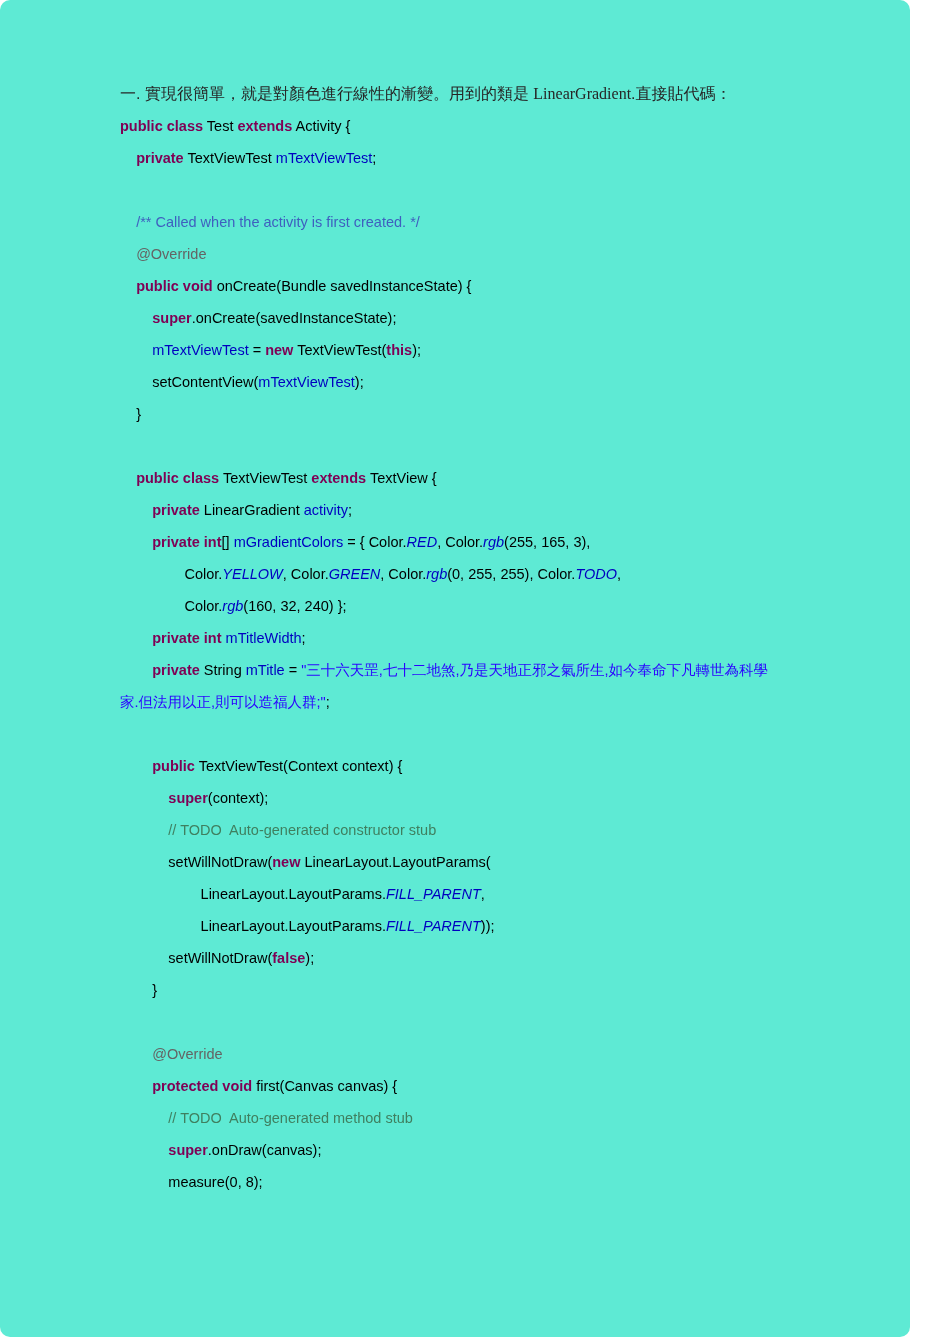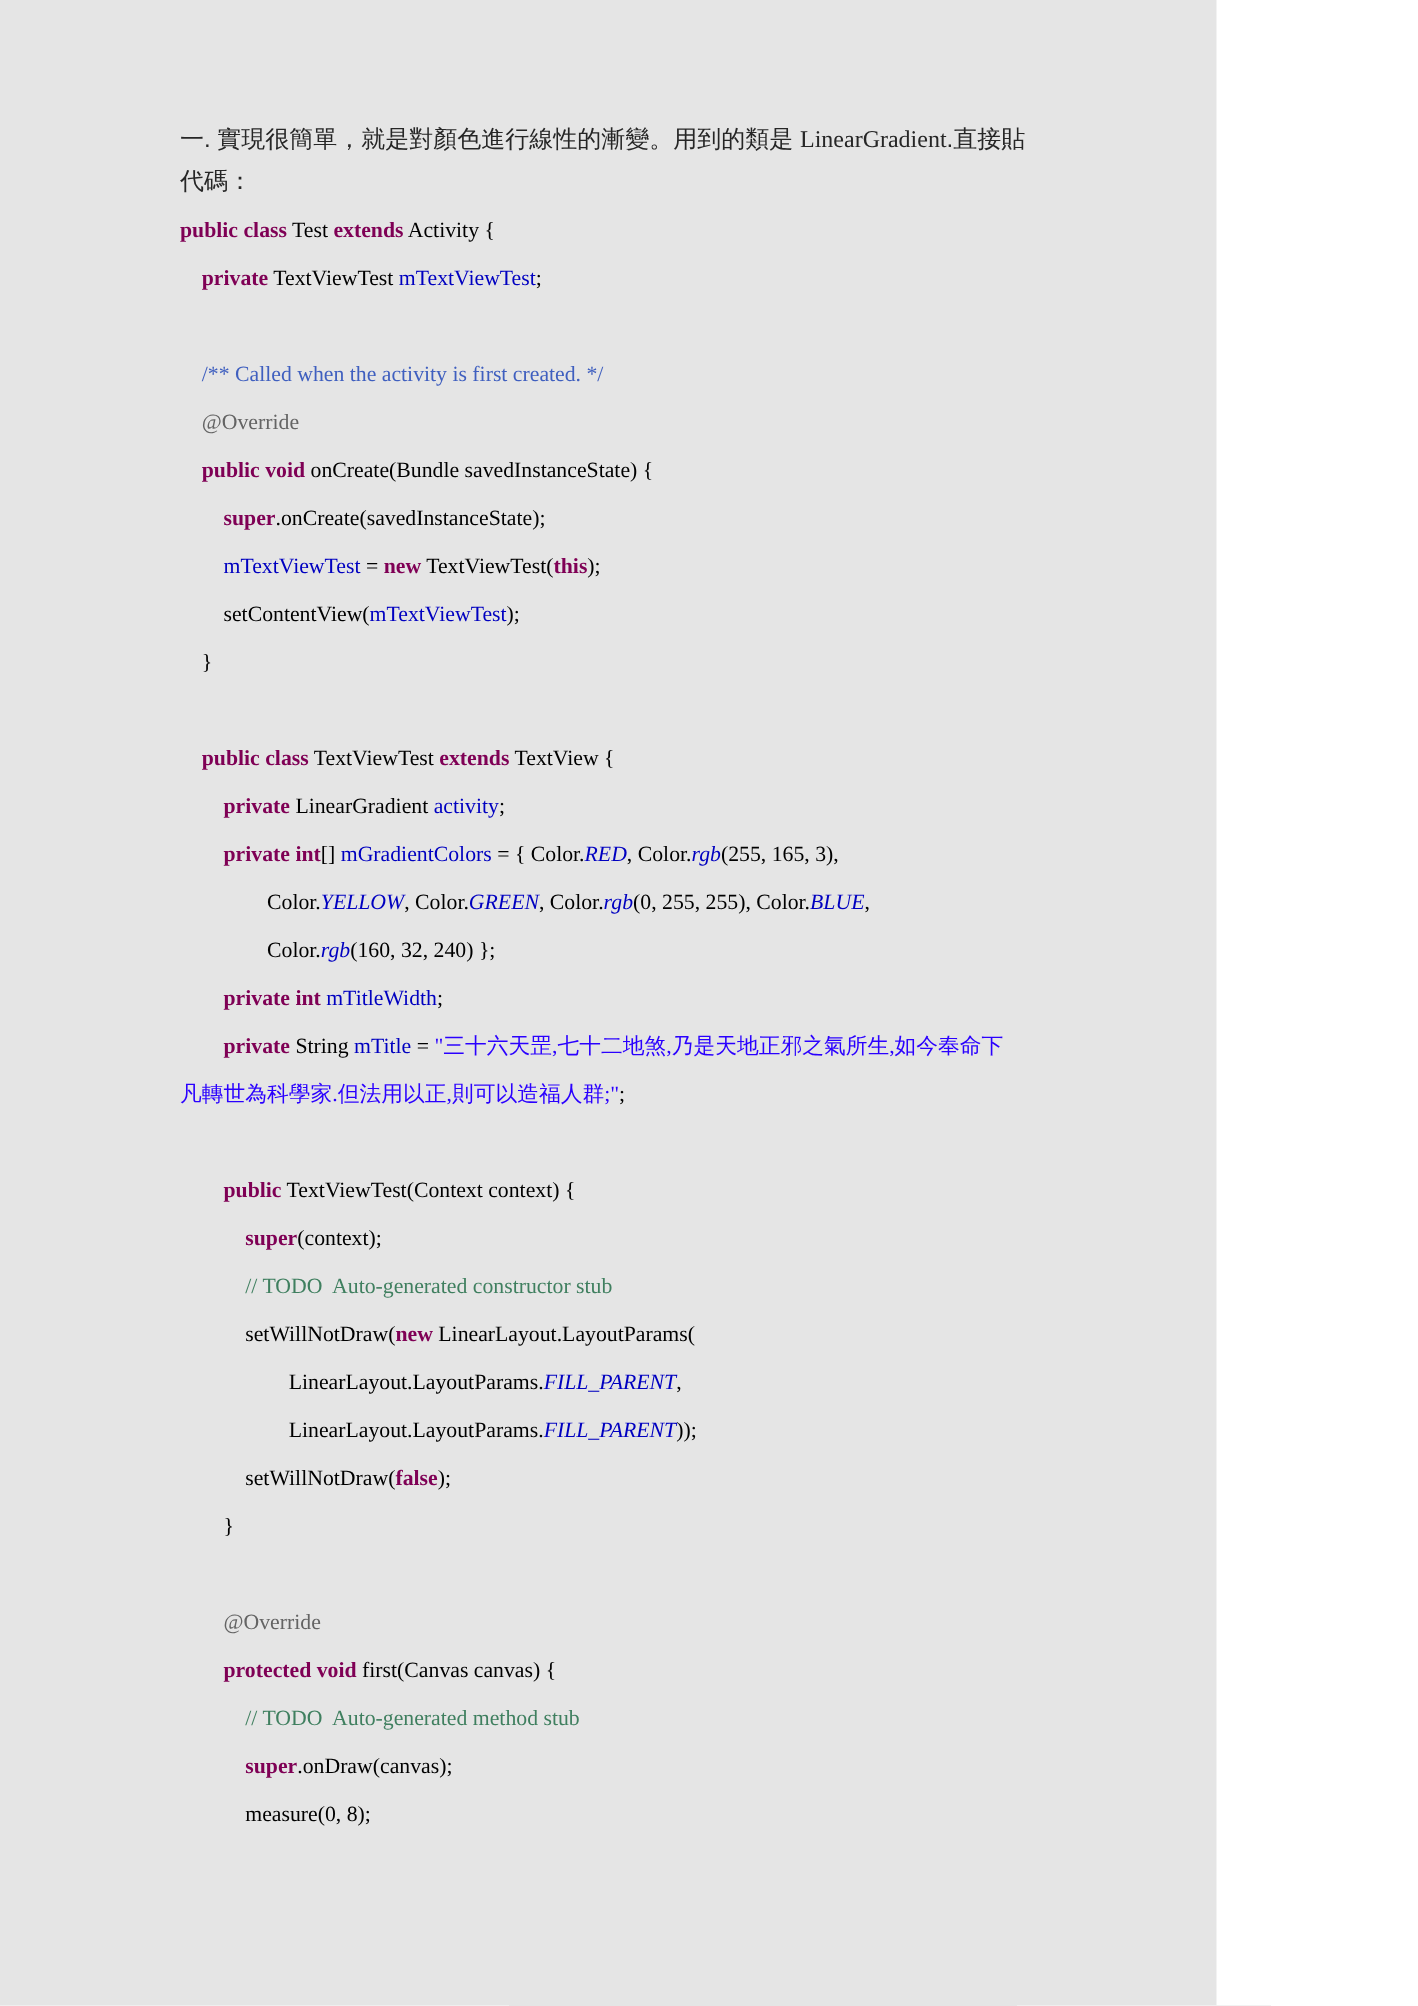--- a/index.html
+++ b/index.html
@@ -2,39 +2,40 @@
 <html><head>
 <meta charset="utf-8">
 <style>
 body {
   margin: 0;
   padding: 0;
   background: #fff;
   font-family: "Microsoft JhengHei", "Heiti TC", Arial, sans-serif;
 }
 .page {
-  width: 811px;
+  width: 910px;
   min-height: 1337px;
   box-sizing: border-box;
   padding: 80px 120px 40px 120px;
-  background: #e5e5e5;
+  background: #5eead4;
+  border-radius: 10px;
 }
 .intro {
   color: #262626;
   font-size: 16px;
   line-height: 28px;
 }
 .intro .lg {
   font-family: "Times New Roman", serif;
 }
 pre.code {
   margin: 2px 16px 0 0;
   white-space: pre-wrap;
   word-wrap: break-word;
-  font-family: Liberation Serif, serif;
+  font-family: Liberation Sans, sans-serif;
   font-size: 14.5px;
   line-height: 32px;
   color: #000;
 }
 .kw { color: #7f0055; font-weight: bold; }
 .fld { color: #0000c0; }
 .cmt-doc { color: #3f5fbf; }
 .cmt { color: #3f7f5f; }
 .ann { color: #646464; }
 .stat { color: #0000c0; font-style: italic; text-align: center; }
@@ -56,21 +57,21 @@
     <span class="ann">@Override</span>
     <span class="kw">public</span> <span class="kw">void</span> <span>onCreate</span><span>(Bundle savedInstanceState) {</span>
         <span class="kw">super</span><span>.onCreate(savedInstanceState);</span>
         <span class="fld">mTextViewTest</span><span> = </span><span class="kw">new</span><span> TextViewTest(</span><span class="kw">this</span><span>);</span>
         <span>setContentView(</span><span class="fld">mTextViewTest</span><span>);</span>
     }
 
     <span class="kw">public</span> <span class="kw">class</span> <span>TextViewTest</span> <span class="kw">extends</span> <span>TextView</span> {
         <span class="kw">private</span><span> LinearGradient </span><span class="fld">activity</span>;
         <span class="kw">private</span> <span class="kw">int</span><span>[] </span><span class="fld">mGradientColors</span><span> = { Color.</span><span class="stat">RED</span><span>, Color.</span><span class="stat">rgb</span><span>(255, 165, 3),</span>
-<span>                Color.</span><span class="stat">YELLOW</span><span>, Color.</span><span class="stat">GREEN</span><span>, Color.</span><span class="stat">rgb</span><span>(0, 255, 255), Color.</span><span class="stat">BLUE</span><span>,</span>
+<span>                Color.</span><span class="stat">YELLOW</span><span>, Color.</span><span class="stat">GREEN</span><span>, Color.</span><span class="stat">rgb</span><span>(0, 255, 255), Color.</span><span class="stat">TODO</span><span>,</span>
 <span>                Color.</span><span class="stat">rgb</span><span>(160, 32, 240) };</span>
         <span class="kw">private</span> <span class="kw">int</span> <span class="fld">mTitleWidth</span>;
         <span class="kw">private</span><span> String </span><span class="fld">mTitle</span><span> = </span><span class="str">"三十六天罡,七十二地煞,乃是天地正邪之氣所生,如今奉命下凡轉世為科學家.但法用以正,則可以造福人群;"</span><span>;</span>
 
         <span class="kw">public</span><span> TextViewTest(Context context) {</span>
             <span class="kw">super</span><span>(context);</span>
             <span class="cmt">// TODO  Auto-generated constructor stub</span>
             <span>setWillNotDraw(</span><span class="kw">new</span><span> LinearLayout.LayoutParams(</span>
 <span>                    LinearLayout.LayoutParams.</span><span class="stat">FILL_PARENT</span><span>,</span>
 <span>                    LinearLayout.LayoutParams.</span><span class="stat">FILL_PARENT</span><span>));</span>

